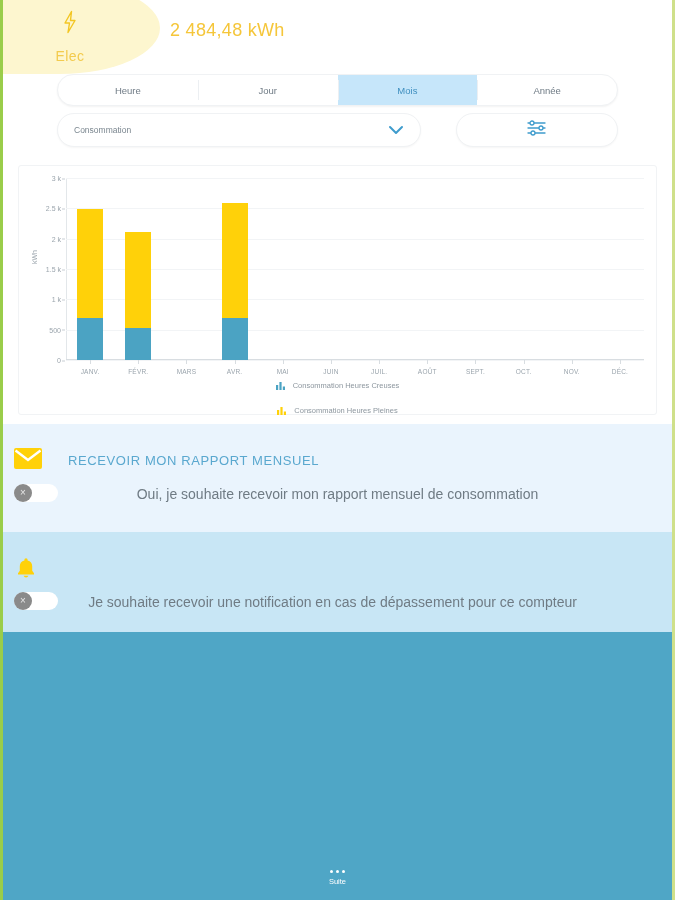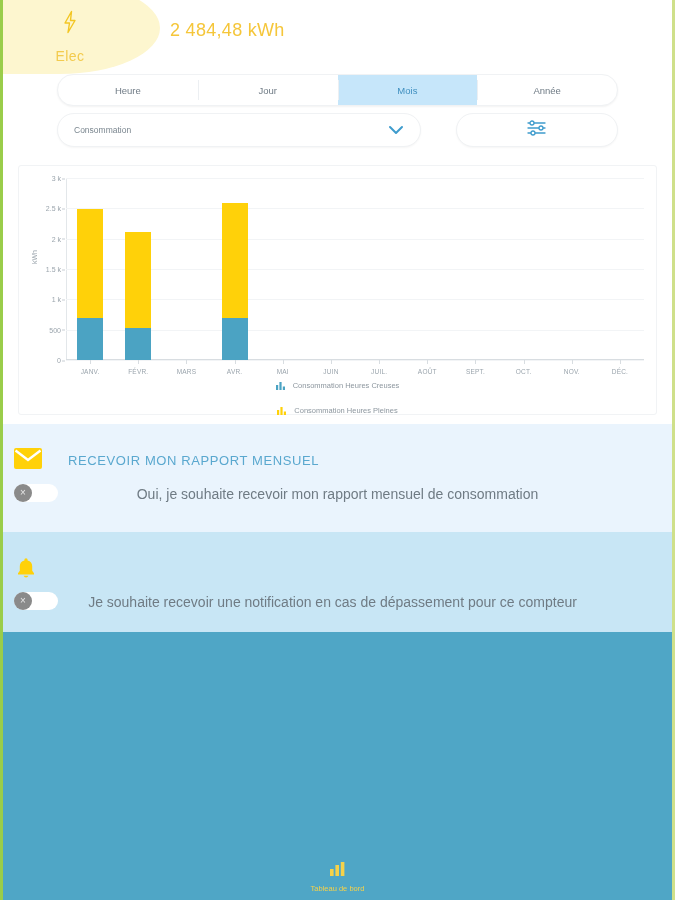--- a/index.html
+++ b/index.html
@@ -311,23 +311,21 @@
   </div>
   <div class="toggle">
     <div class="knob"></div>
   </div>
   <div class="notif-desc">Je souhaite recevoir une notification en cas de dépassement pour ce compteur</div>
 </div>
 
 <div class="teal"></div>
 
 <div class="navbar">
-  <div class="navitem nav-dash">
-    <span>
-      <svg width="16" height="14" viewBox="0 0 16 14">
-        <rect x="0" y="7" width="3.6" height="7" fill="#f5d24a"></rect>
-        <rect x="5.4" y="3" width="3.6" height="11" fill="#f5d24a"></rect>
-        <rect x="10.8" y="0" width="3.6" height="14" fill="#f5d24a"></rect>
-      </svg>
-    </span>
-    <span class="navlabel">Tableau de bord</span>
+  <div class="navitem nav-more">
+    <span class="dots">
+      <span class="dot"></span>
+      <span class="dot"></span>
+      <span class="dot"></span>
+    </span>
+    <span class="navlabel">Suite</span>
   </div>
 </div>
 
 </body></html>

